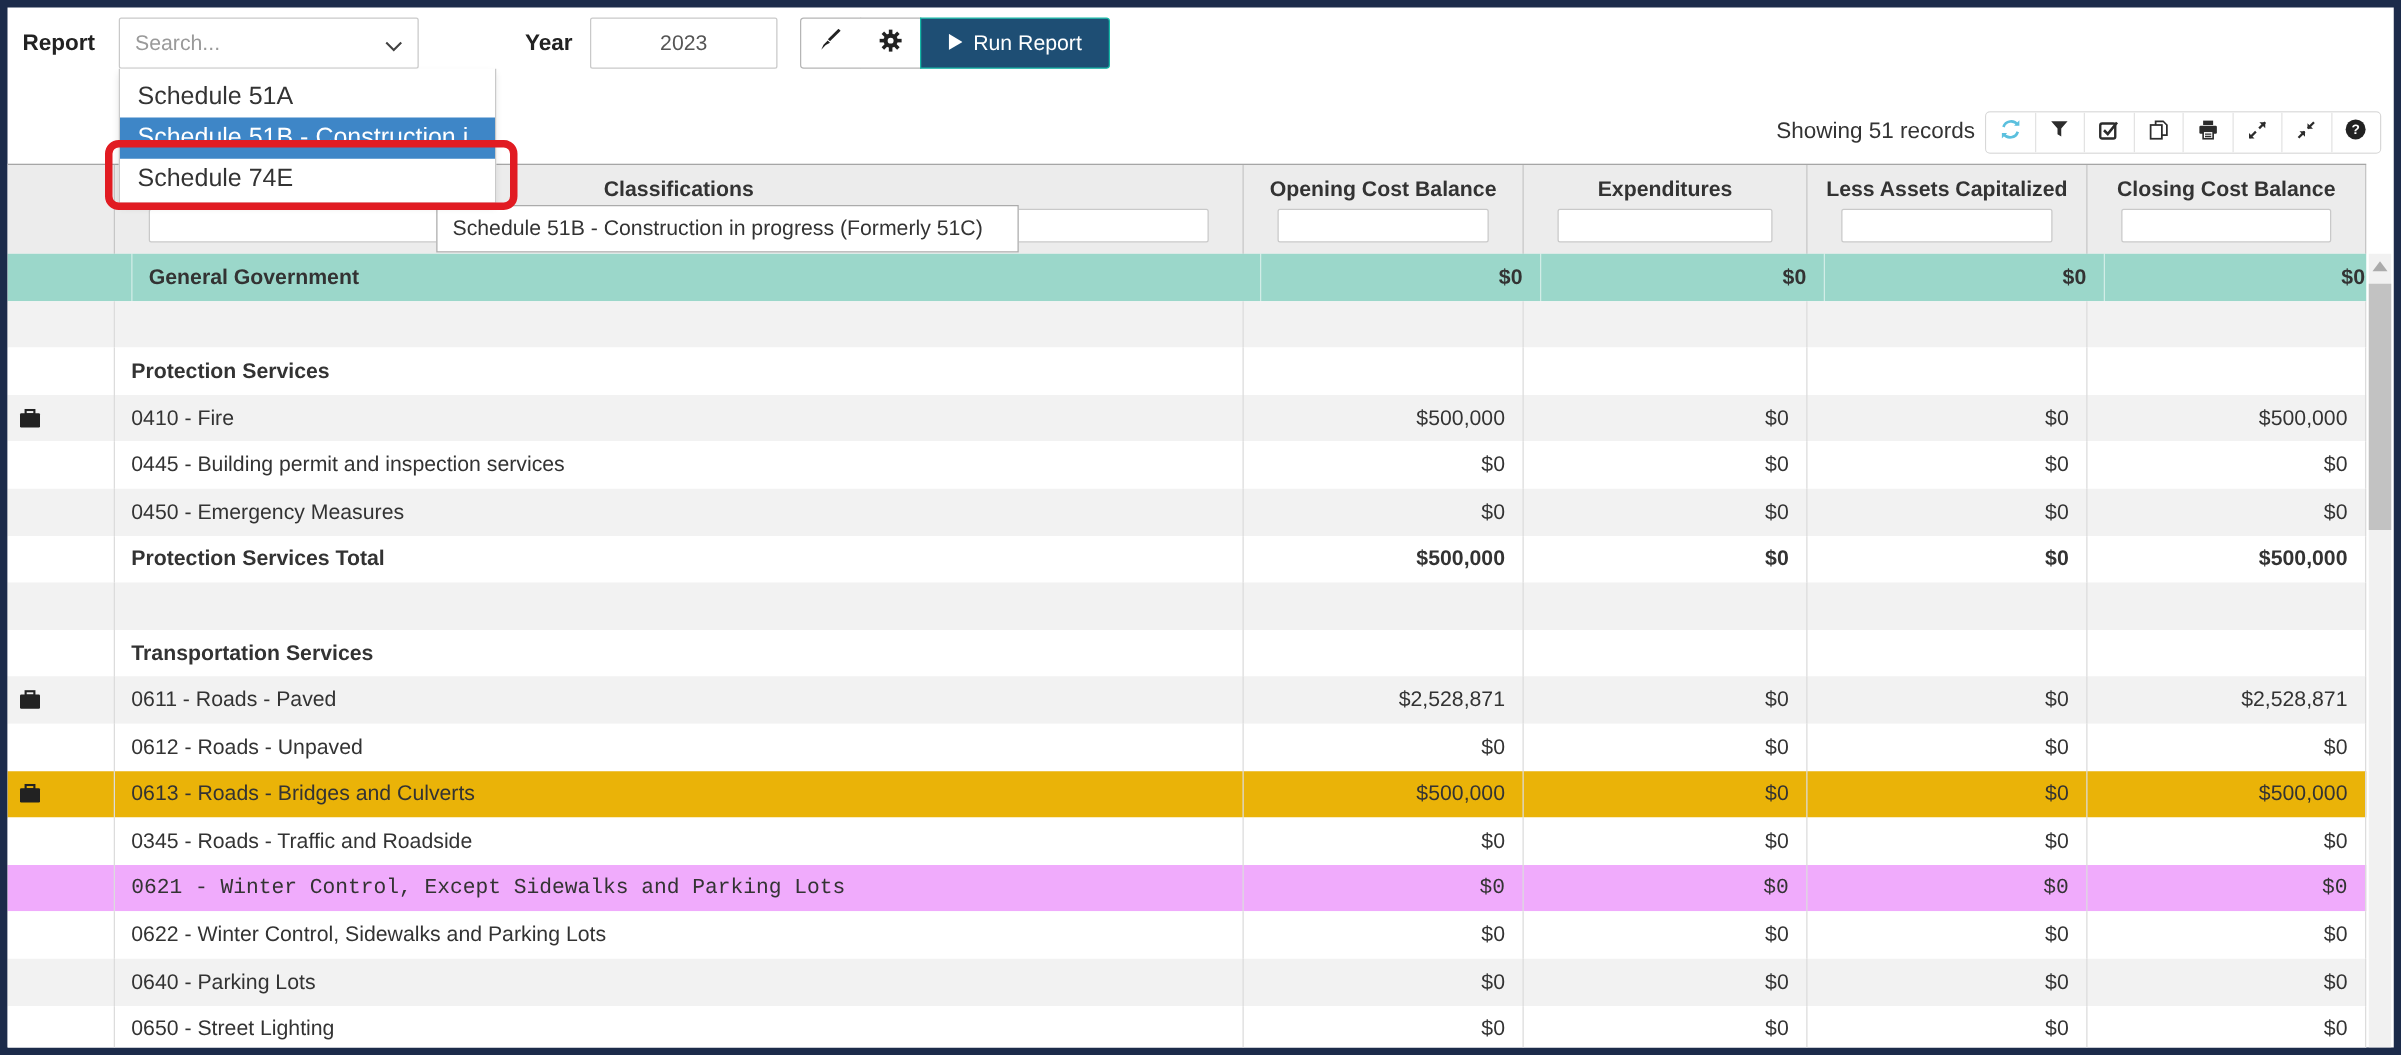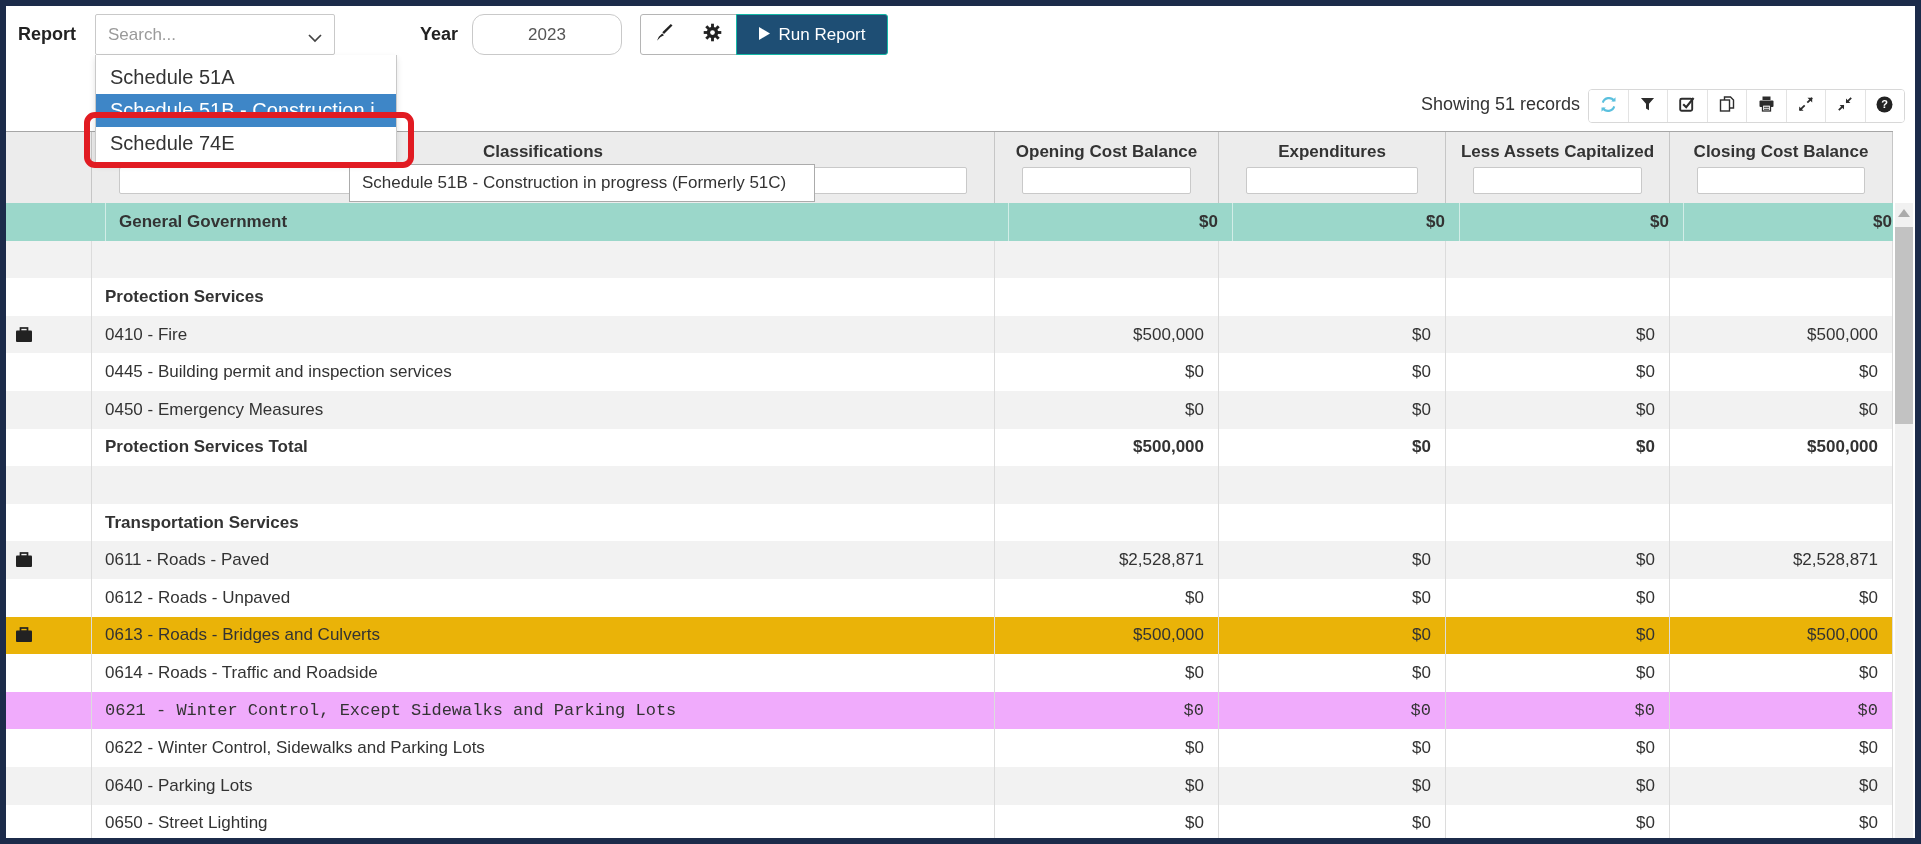--- a/index.html
+++ b/index.html
@@ -10,21 +10,21 @@
   .abs{position:absolute;}
 
   
   .bar-label{font-size:18px;font-weight:700;color:#222;line-height:41px;}
   #report-label{left:12px;top:8px;}
   #search-combo{left:89px;top:8px;width:240px;height:41px;border:1px solid #c9c9c9;border-radius:2px;background:#fff;}
   #search-input{position:absolute;left:0;top:0;width:100%;height:100%;border:none;outline:none;padding:0 34px 0 12px;font:17px "Liberation Sans",sans-serif;color:#555;background:transparent;}
   #search-input::placeholder{color:#9a9a9a;}
   #combo-chevron{position:absolute;right:12px;top:14px;}
   #year-label{left:414px;top:8px;}
-  #year-input{left:466px;top:8px;width:150px;height:41px;border:1px solid #c9c9c9;border-radius:12px;text-align:center;font:17px "Liberation Sans",sans-serif;color:#555;outline:none;}
+  #year-input{left:466px;top:8px;width:150px;height:41px;border:1px solid #c9c9c9;border-radius:2px;text-align:center;font:17px "Liberation Sans",sans-serif;color:#555;outline:none;}
   .tool-btn{top:8px;height:41px;width:49px;background:#fff;border:1px solid #b5b5b5;display:flex;align-items:center;justify-content:center;cursor:pointer;}
   #brush-btn{left:634px;border-radius:3px 0 0 3px;}
   #gear-btn{left:682px;border-left:none;}
   #run-btn{left:730px;top:8px;height:41px;width:152px;background:#1e4e74;border:1px solid #14b8a6;border-radius:0 3px 3px 0;color:#fff;display:flex;align-items:center;justify-content:center;gap:9px;font-size:17px;cursor:pointer;}
 
   
   #report-dropdown-list{left:89px;top:49px;width:302px;background:#fff;border:1px solid #c9c9c9;border-top:none;padding:6px 0 2px 0;z-index:10;box-shadow:0 3px 6px rgba(0,0,0,.12);}
   .dd-item{height:33px;line-height:33px;padding-left:14px;font-size:20px;color:#333;white-space:nowrap;overflow:hidden;cursor:pointer;}
   .dd-item.selected{background:#3e86c7;color:#fff;}
   #annotation-ring{left:78px;top:106px;width:330px;height:56px;border:6px solid #e11b22;border-radius:11px;z-index:30;pointer-events:none;}
@@ -314,21 +314,21 @@
             </svg>
           </div>
           <div class="tcell label">0613 - Roads - Bridges and Culverts</div>
           <div class="tcell num">$500,000</div>
           <div class="tcell num">$0</div>
           <div class="tcell num">$0</div>
           <div class="tcell num">$500,000</div>
         </div>
         <div class="trow grid-cols r-item" style="background: rgb(255, 255, 255);">
           <div class="tcell icon"></div>
-          <div class="tcell label">0614 - Roads - Traffic and Roadside</div>
+          <div class="tcell label">0345 - Roads - Traffic and Roadside</div>
           <div class="tcell num">$0</div>
           <div class="tcell num">$0</div>
           <div class="tcell num">$0</div>
           <div class="tcell num">$0</div>
         </div>
         <div class="trow grid-cols r-item" style="background: #f0abfc; font-family: Liberation Mono, monospace;">
           <div class="tcell icon"></div>
           <div class="tcell label">0621 - Winter Control, Except Sidewalks and Parking Lots</div>
           <div class="tcell num">$0</div>
           <div class="tcell num">$0</div>

